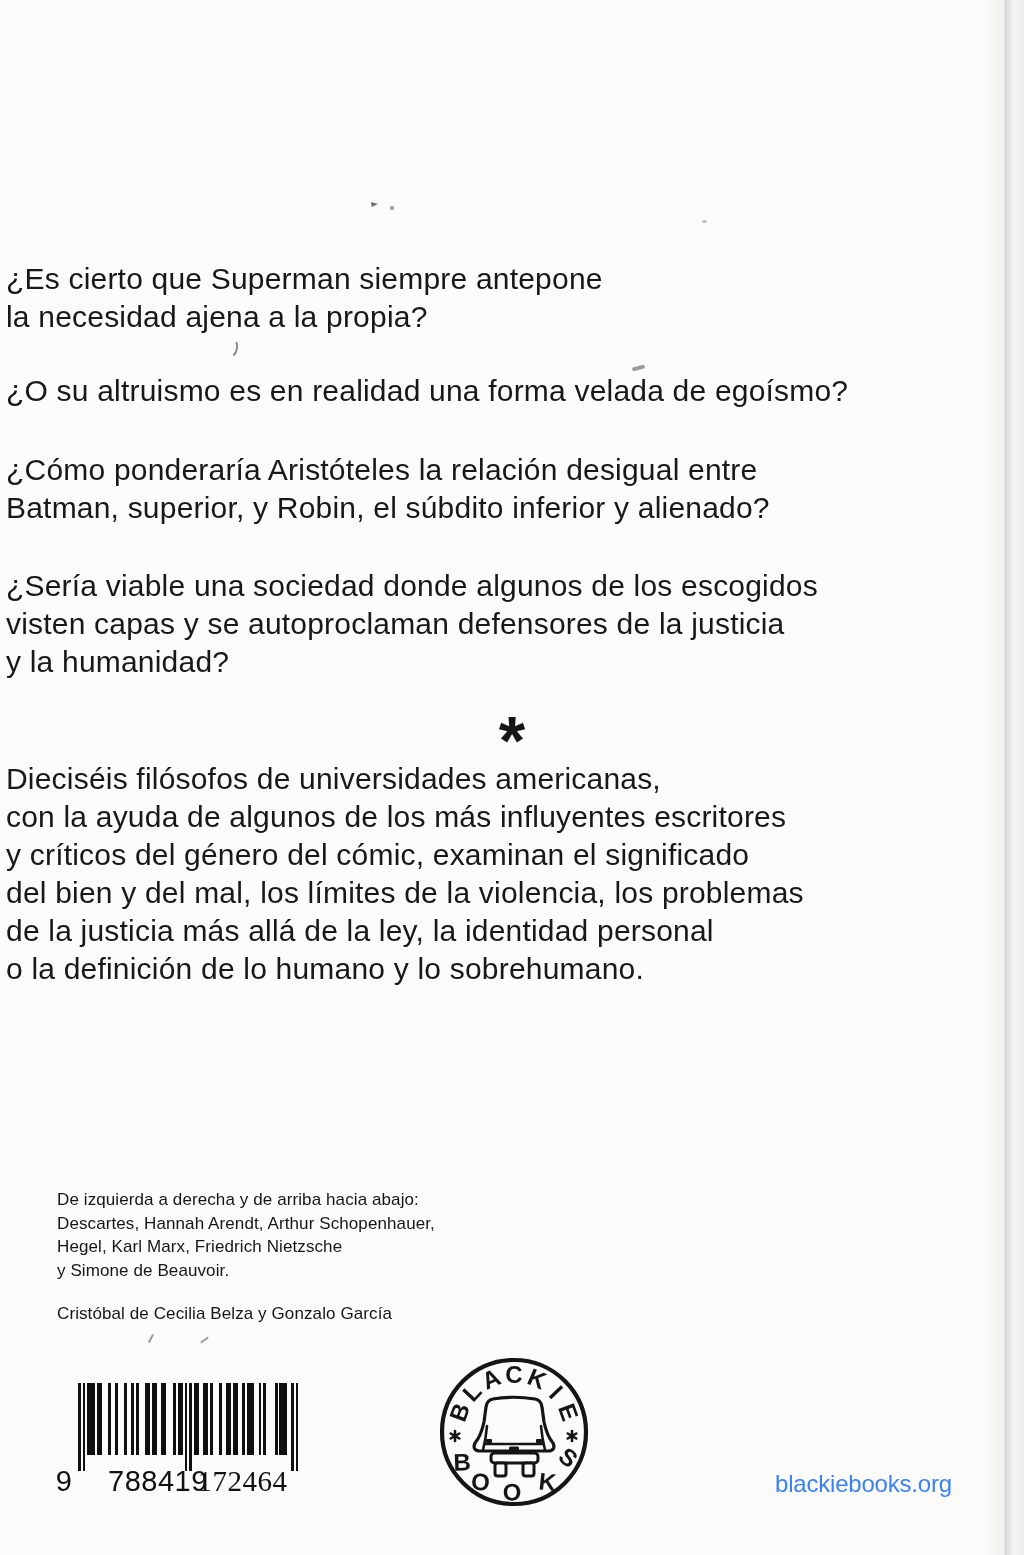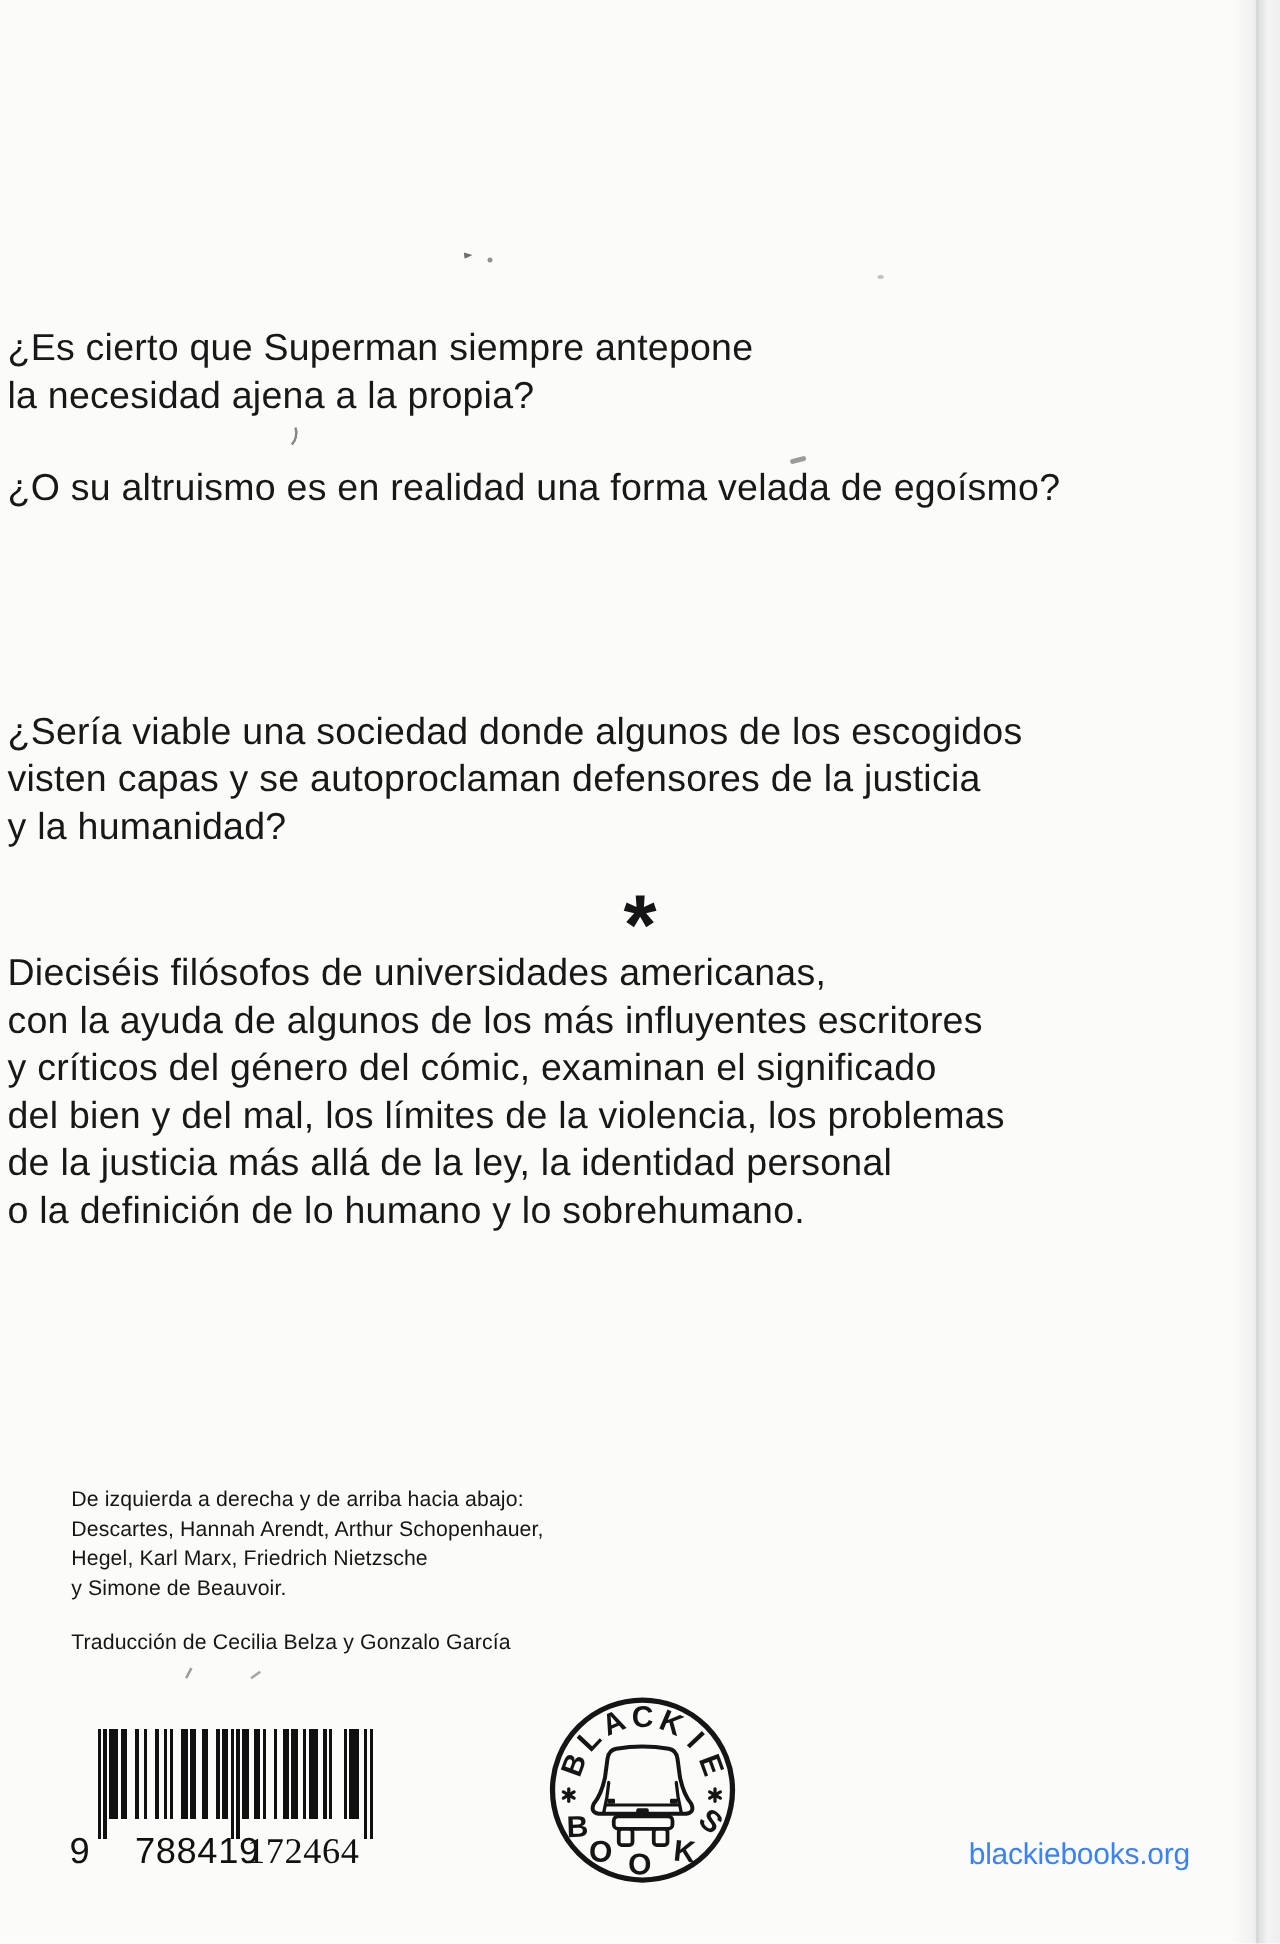--- a/index.html
+++ b/index.html
@@ -83,38 +83,40 @@
   .art-a7{left:200px;top:1339px;width:9px;height:2px;transform:rotate(-35deg);opacity:.45;}
 </style>
 </head>
 <body>
 
 <div class="page">
 
   <div class="blurb" style="top:260px">¿Es cierto que Superman siempre antepone
 la necesidad ajena a la propia?</div>
   <div class="blurb" style="top:372px">¿O su altruismo es en realidad una forma velada de egoísmo?</div>
+  <div class="blurb" style="top:451px">¿Cómo ponderaría Aristóteles la relación desigual entre
+Batman, superior, y Robin, el súbdito inferior y alienado?</div>
   <div class="blurb" style="top:567px">¿Sería viable una sociedad donde algunos de los escogidos
 visten capas y se autoproclaman defensores de la justicia
 y la humanidad?</div>
 
   <div class="separator">*</div>
 
   <div class="blurb" style="top:760px">Dieciséis filósofos de universidades americanas,
 con la ayuda de algunos de los más influyentes escritores
 y críticos del género del cómic, examinan el significado
 del bien y del mal, los límites de la violencia, los problemas
 de la justicia más allá de la ley, la identidad personal
 o la definición de lo humano y lo sobrehumano.</div>
 
   <div class="credit" style="top:1188px">De izquierda a derecha y de arriba hacia abajo:
 Descartes, Hannah Arendt, Arthur Schopenhauer,
 Hegel, Karl Marx, Friedrich Nietzsche
 y Simone de Beauvoir.</div>
-  <div class="credit" style="top:1302px">Traducción de Cecilia Belza y Gonzalo García</div>
+  <div class="credit" style="top:1302px">Cristóbal de Cecilia Belza y Gonzalo García</div>
 
   <div class="barcode">
     <svg id="barcode-svg" width="221" height="89" viewBox="0 0 221 89" shape-rendering="crispEdges">
         <rect x="0.00" y="0" width="2.72" height="88" fill="#101010"></rect>
         <rect x="4.63" y="0" width="2.72" height="88" fill="#101010"></rect>
         <rect x="9.26" y="0" width="2.72" height="72" fill="#101010"></rect>
         <rect x="11.58" y="0" width="2.72" height="72" fill="#101010"></rect>
         <rect x="13.89" y="0" width="2.72" height="72" fill="#101010"></rect>
         <rect x="18.53" y="0" width="2.72" height="72" fill="#101010"></rect>
         <rect x="20.84" y="0" width="2.72" height="72" fill="#101010"></rect>

